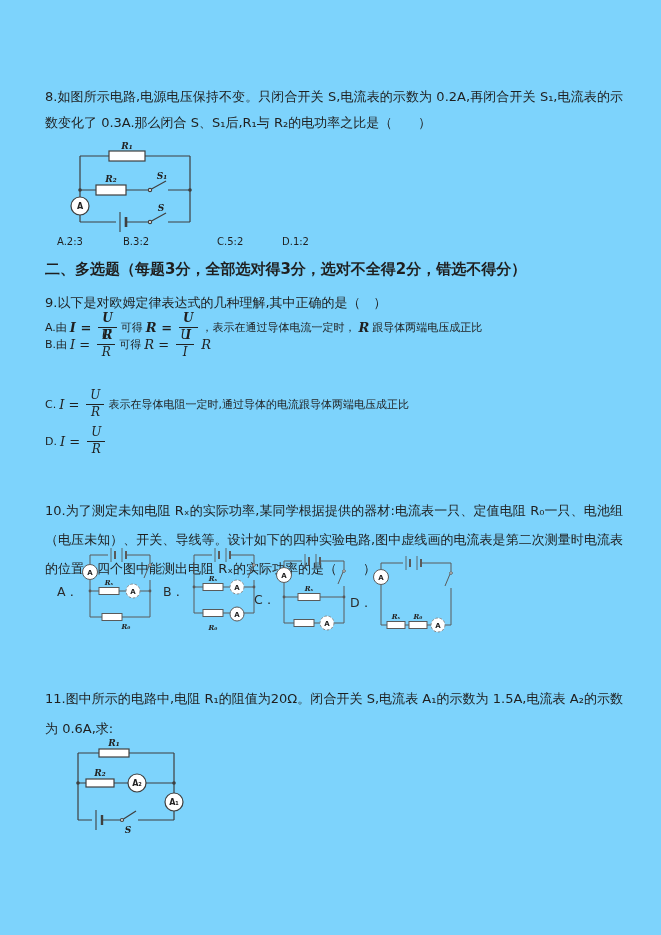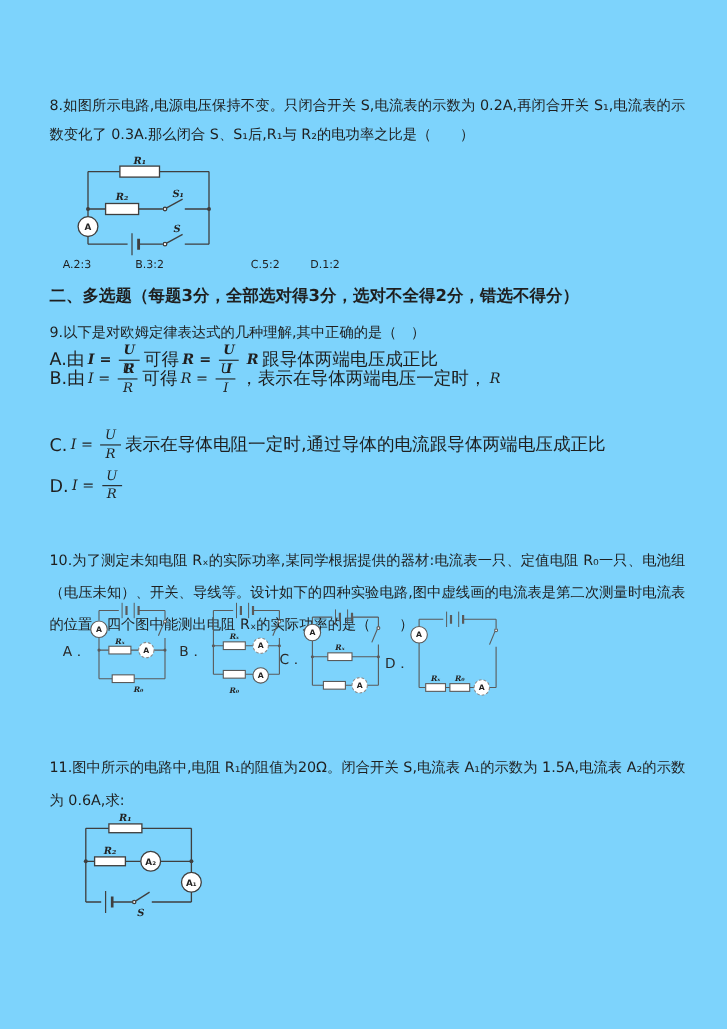--- a/index.html
+++ b/index.html
@@ -4,21 +4,21 @@
 <style>
   html,body{margin:0;padding:0;background:#fff;}
   .page{position:relative;width:661px;height:935px;background:#7dd3fc;overflow:hidden;
         font-family:"DejaVu Sans",sans-serif;color:#1f1f1f;text-decoration:underline;}
   .abs{position:absolute;}
   .tblock{width:578px;font-size:13px;line-height:26px;text-align:justify;}
   .heading{font-size:15px;font-weight:bold;}
   .ans{font-size:10px;}
   
   .q9opt{display:flex;align-items:center;height:36px;font-size:13px;white-space:nowrap;}
-  .q9opt .cn{font-size:16px;}
+  .q9opt .cn{font-size:11px;}
   .q9opt .fm{font-family:"DejaVu Serif",serif;font-style:italic;margin:0 3px;}
   .frac{display:inline-flex;flex-direction:column;align-items:center;vertical-align:middle;
         margin:0 4px;font-family:"DejaVu Serif",serif;font-style:italic;font-size:12px;}
   .frac .num{border-bottom:1px solid #222;padding:0 4px 1px;line-height:1.15;}
   .frac .den{padding-top:1px;line-height:1.15;}
   .q9opt.bold .fm,.q9opt.bold .frac{font-weight:bold;}
   
   .wire{stroke:#3f3f3f;stroke-width:1.2;fill:none;}
   .comp{fill:#fff;stroke:#3f3f3f;stroke-width:1.2;}
   .dot{fill:#3f3f3f;}
@@ -63,58 +63,58 @@
     <path class="wire" d="M18 82 H54 M64 82 H86 M106 82 H128"></path>
     <path d="M58 72 V92" stroke="#3f3f3f" stroke-width="1.1"></path>
     <path d="M64 77 V87" stroke="#3f3f3f" stroke-width="2.6"></path>
     <circle class="comp" cx="88" cy="82" r="1.6"></circle>
     <path class="wire" d="M89.5 81 L104 73"></path>
     <text class="lbl" x="99" y="71" text-anchor="middle">S</text>
   </svg>
 
   <span class="abs ans" style="left:57px;top:236px;">A.2:3</span>
   <span class="abs ans" style="left:123px;top:236px;">B.3:2</span>
-  <span class="abs ans" style="left:217px;top:236px;margin-left:11px;">C.5:2</span>
+  <span class="abs ans" style="left:217px;top:236px;">C.5:2</span>
   <span class="abs ans" style="left:282px;top:236px;">D.1:2</span>
 
   <div class="abs heading" style="left:45px;top:260px;">二、多选题（每题3分，全部选对得3分，选对不全得2分，错选不得分）</div>
 
   <div class="abs tblock" style="left:45px;top:290px;">9.以下是对欧姆定律表达式的几种理解,其中正确的是（　）</div>
 
   <div class="abs q9opt bold" style="left:45px;top:309px;">
     <span class="cn">A.由</span>
     <span class="fm">I =</span>
     <span class="frac">
         <span class="num">U</span>
         <span class="den">R</span>
       </span>
     <span class="cn">可得</span>
     <span class="fm">R =</span>
     <span class="frac">
         <span class="num">U</span>
         <span class="den">I</span>
       </span>
+    <span class="cn">，表示在通过导体电流一定时， </span>
     <span class="fm">R</span>
     <span class="cn">跟导体两端电压成正比</span>
   </div>
 
   <div class="abs q9opt" style="left:45px;top:326px;">
     <span class="cn">B.由</span>
     <span class="fm">I =</span>
     <span class="frac">
         <span class="num">U</span>
         <span class="den">R</span>
       </span>
     <span class="cn">可得</span>
     <span class="fm">R =</span>
     <span class="frac">
         <span class="num">U</span>
         <span class="den">I</span>
       </span>
-    <span class="cn">，表示在导体两端电压一定时，</span>
     <span class="fm">R</span>
   </div>
 
   <div class="abs q9opt" style="left:45px;top:386px;">
     <span class="cn">C.</span>
     <span class="fm">I =</span>
     <span class="frac">
         <span class="num">U</span>
         <span class="den">R</span>
       </span>

